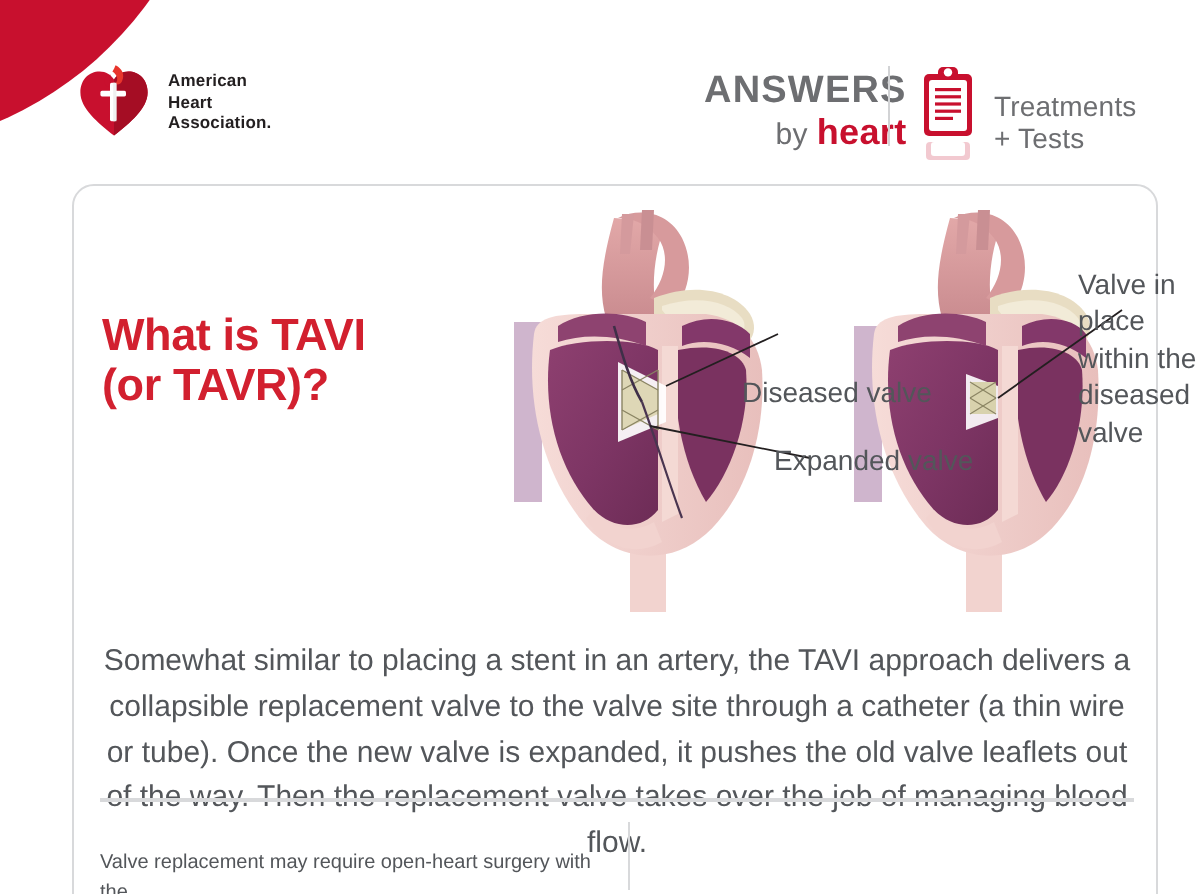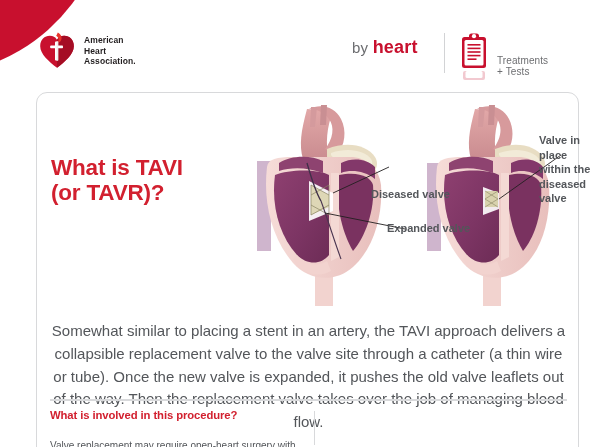--- a/index.html
+++ b/index.html
@@ -101,22 +101,22 @@
     left: 462px;
     top: 71px;
     width: 24px;
     height: 10px;
     overflow: hidden;
     opacity: .22;
   }
   #category-label {
     position: absolute;
     left: 497px;
-    top: 55px;
-    font-size: 10px;
+    top: 45px;
+    font-size: 14px;
     color: #6d6e71;
     letter-spacing: .1px;
   }
 
   
   #content-card {
     position: absolute;
     left: 36px;
     top: 92px;
     width: 543px;
@@ -211,22 +211,22 @@
     top: 8px;
     width: 340px;
     height: 212px;
   }
   .heart-figure { position: absolute; top: 0; }
   #heart-figure-left { left: 22px; width: 160px; height: 205px; }
   #heart-figure-right { left: 196px; width: 145px; height: 205px; }
 
   .diagram-label {
     position: absolute;
-    font-size: 11px;
-    font-weight: bold;
+    font-size: 14px;
+    font-weight: normal;
     color: #53565a;
     line-height: 1.32;
     white-space: pre-line;
   }
   #label-diseased-valve { left: 144px; top: 62px; margin-top: 24px; }
   #label-expanded-valve { left: 160px; top: 120px; }
   #label-valve-in-place { left: 312px; top: 32px; width: 60px; }
 </style>
 </head>
 <body>
@@ -246,20 +246,21 @@
       <rect x="45" y="26" width="8" height="48" rx="2" fill="#ffffff"></rect>
       <rect x="33" y="36" width="32" height="7" rx="2" fill="#ffffff"></rect>
       <rect x="49" y="26" width="4" height="48" fill="#f0f0f0"></rect>
     </svg>
     <div id="aha-wordmark">American
 Heart
 Association.</div>
   </div>
 
   <div id="answers-block">
+    <div id="answers-word">ANSWERS</div>
     <div id="answers-sub">
       <span>by</span><span> </span><span class="heart-word">heart</span>
     </div>
   </div>
 
   <div id="header-divider"></div>
 
   <svg id="clipboard-icon" viewBox="0 0 28 36">
     <rect x="2" y="4" width="24" height="31" rx="2.5" fill="#c8102e"></rect>
     <rect x="4.5" y="7" width="19" height="25.5" rx="1.5" fill="#ffffff"></rect>
@@ -402,19 +403,18 @@
 diseased
 valve</div>
   </div>
 
   <p id="wide-paragraph">Somewhat similar to placing a stent in an artery, the TAVI approach delivers a collapsible replacement valve to the valve site through a catheter (a thin wire or tube). Once the new valve is expanded, it pushes the old valve leaflets out of the way. Then the replacement valve takes over the job of managing blood flow.</p>
 
   <div id="section-divider"></div>
 
   <div id="bottom-columns">
     <div class="bottom-col" id="bottom-col-left">
-      <div class="col-heading">What is involved in this procedure?</div>
       <div class="col-body">Valve replacement may require open-heart surgery with the</div>
     </div>
   </div>
   <div id="column-divider"></div>
 
 </div>
 
 </body></html>

